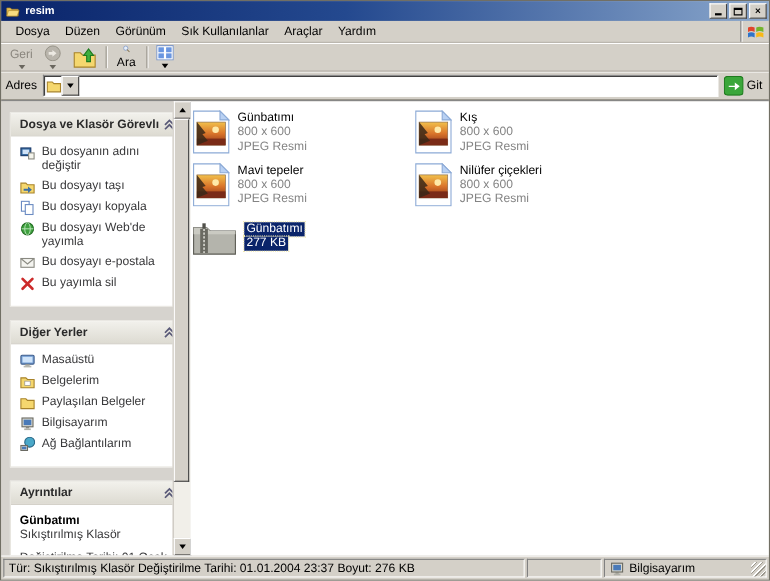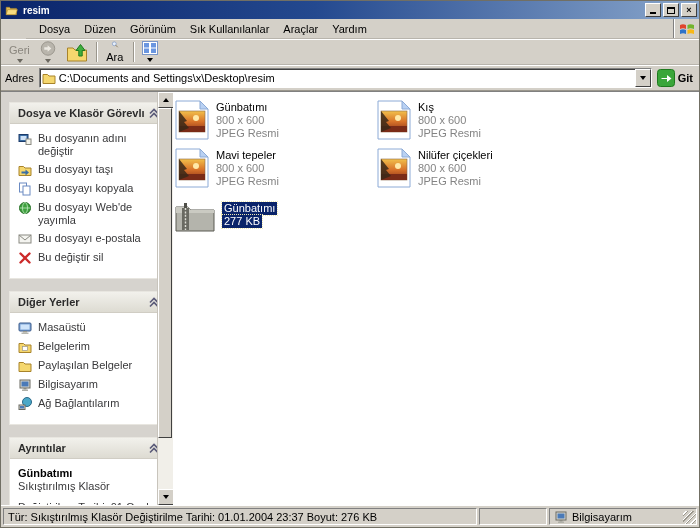--- a/index.html
+++ b/index.html
@@ -10,39 +10,39 @@
 
   
   .titlebar { height:18px; background:linear-gradient(90deg,#0a246a 0%,#24498f 45%,#8aa7cc 100%); display:flex; align-items:center; padding:0 2px 0 3px; flex:0 0 auto; }
   .titlebar .ticon { width:15px; height:13px; margin-right:4px; }
   .titlebar .ttext { color:#fff; font-weight:bold; font-size:10px; flex:1; }
   .winbtn { width:16px; height:14px; background:#d4d0c8; border:1px solid; border-color:#fff #404040 #404040 #fff; margin-left:2px; display:flex; align-items:center; justify-content:center; font-size:9px; font-weight:bold; color:#000; line-height:1; }
   .winbtn .minbar { width:6px; height:2px; background:#000; margin-top:6px; }
   .winbtn .maxbox { width:8px; height:7px; border:1px solid #000; border-top-width:2px; }
 
   
-  .menubar { height:20px; display:flex; align-items:center; padding-left:6px; border-bottom:1px solid #b8b4ac; flex:0 0 auto;margin-left:25px; }
+  .menubar { height:20px; display:flex; align-items:center; padding-left:6px; border-bottom:1px solid #b8b4ac; flex:0 0 auto; }
   .menu-item { padding:2px 7px; cursor:default; }
   .menubar .spacer { flex:1; }
   .flagbox { width:26px; height:19px; border-left:1px solid #808080; box-shadow:inset 1px 0 0 #fff; display:flex; align-items:center; justify-content:center; }
 
   
   .toolbar { height:26px; display:flex; align-items:center; padding:0 4px; border-bottom:1px solid #b8b4ac; box-shadow:inset 0 1px 0 #fff; flex:0 0 auto; }
   .tbtn { display:flex; align-items:center; gap:3px; padding:1px 4px; height:24px;flex-direction:column; }
   .tbtn.disabled { color:#8a867e; }
   .tb-sep { width:1px; height:20px; background:#9a968c; box-shadow:1px 0 0 #fff; margin:0 4px; }
   .dd-arrow { width:0; height:0; border-left:3px solid transparent; border-right:3px solid transparent; border-top:4px solid #6a675f; margin-left:1px; }
   .dd-arrow.dark { border-top-color:#000; }
 
   
   .addressbar { height:26px; display:flex; align-items:center; padding:2px 4px; gap:5px; border-bottom:1px solid #9a968c; box-shadow:inset 0 1px 0 #fff; flex:0 0 auto; }
   .addr-input { flex:1; height:20px; background:#fff; border:1px solid; border-color:#808080 #fff #fff #808080; box-shadow:inset 1px 1px 0 #404040; display:flex; align-items:center; padding-left:2px; }
   .addr-input .path { flex:1; padding-left:3px; white-space:nowrap; overflow:hidden; }
   .addr-drop { width:16px; height:18px; background:#d4d0c8; border:1px solid; border-color:#fff #404040 #404040 #fff; display:flex; align-items:center; justify-content:center; }
-  .go-wrap { display:flex; align-items:center; gap:3px; padding-right:2px;font-weight:bold; }
+  .go-wrap { display:flex; align-items:center; gap:3px; padding-right:2px; }
 
   
   .content { flex:1; display:flex; border-top:1px solid #808080; overflow:hidden; }
 
   .sidebar { width:156px; background:#d6d3ce; padding:10px 2px 0 8px; overflow:hidden; flex:0 0 auto; }
   .panel { width:158px; margin-bottom:12px; background:#fff; border:1px solid #e8e6e0; }
   .panel-header { height:21px; background:linear-gradient(#f2f1ec,#dddbd2); display:flex; align-items:center; justify-content:space-between; padding:0 6px 0 8px; border-bottom:1px solid #d0cdc4; }
   .panel-title { font-weight:bold; color:#2b2b2b; white-space:nowrap; overflow:hidden; }
   .panel-body { padding:8px 4px 8px 8px; }
   .task-item { display:flex; gap:6px; margin-bottom:5px; align-items:flex-start; cursor:pointer; }
@@ -261,21 +261,20 @@
       <span class="dd-arrow dark"></span>
     </div>
   </div>
 
   <div class="addressbar">
     <span>Adres</span>
     <div class="addr-input">
       <svg class="icon14">
           <use href="#sym-folder"></use>
         </svg>
-      <span class="path">C:\Documents and Settings\x\Desktop\resim</span>
       <div class="addr-drop">
           <span class="tri-down"></span>
         </div>
     </div>
     <div class="go-wrap">
       <svg width="18" height="18">
           <use href="#sym-go"></use>
         </svg>
       <span>Git</span>
     </div>
@@ -320,21 +319,21 @@
           <div class="task-item">
             <svg class="icon14">
                 <use href="#sym-mail"></use>
               </svg>
             <span class="tlabel">Bu dosyayı e-postala</span>
           </div>
           <div class="task-item">
             <svg class="icon14">
                 <use href="#sym-delete"></use>
               </svg>
-            <span class="tlabel">Bu değiştir sil</span>
+            <span class="tlabel">Bu yayımla sil</span>
           </div>
         </div>
       </div>
 
       <div class="panel">
         <div class="panel-header">
           <span class="panel-title">Diğer Yerler</span>
           <svg width="12" height="12">
               <path d="M2 6.5 l4 -4 4 4 M2 10.5 l4 -4 4 4" stroke="#5a5a78" fill="none" stroke-width="1.6"></path>
             </svg>

